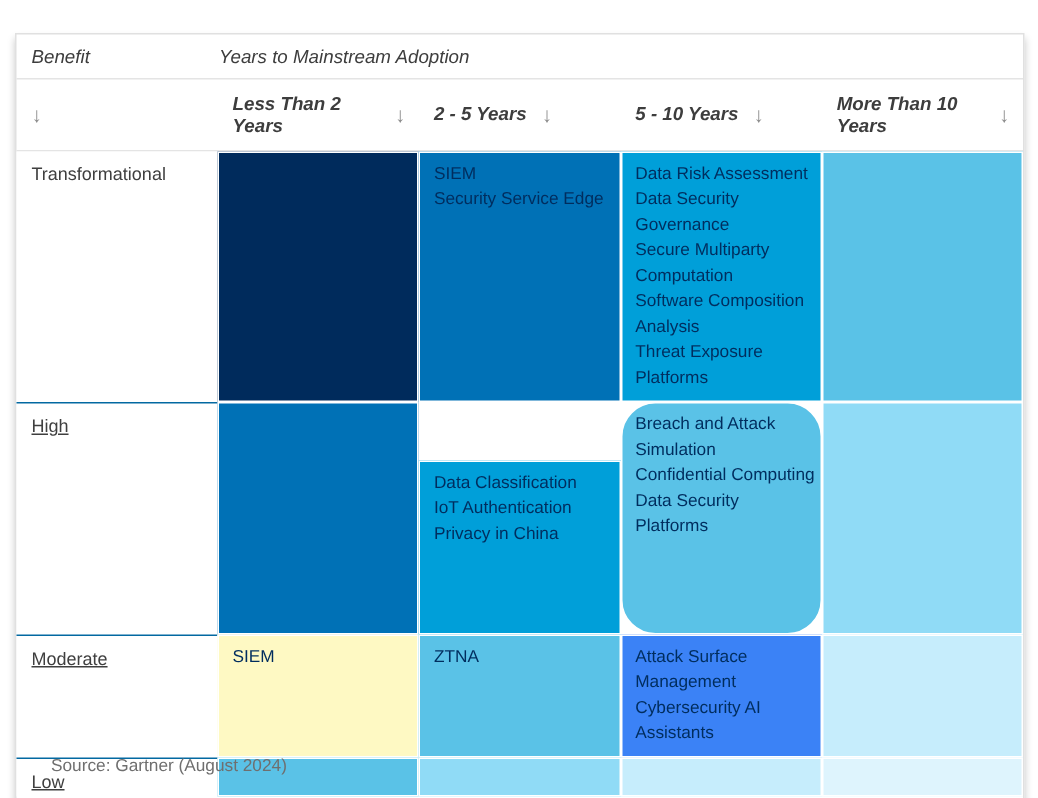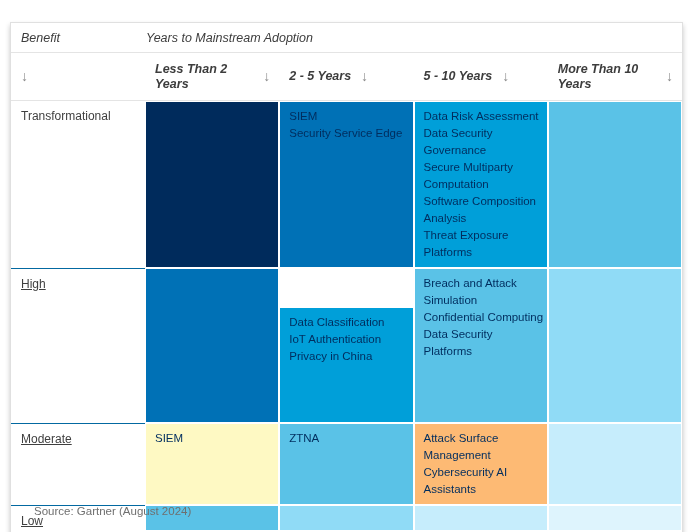--- a/index.html
+++ b/index.html
@@ -142,36 +142,36 @@
         <div class="cell" style="background: rgb(90, 194, 231); color: rgb(0, 45, 94);"></div>
       </div>
       <div class="trow row-1">
         <div class="label-cell">High</div>
         <div class="cell" style="background: rgb(0, 113, 182); color: rgb(0, 45, 94);"></div>
         <div class="cell" style="background: rgb(0, 159, 217); color: rgb(0, 45, 94); margin-top: 39px;">
           <div class="item">Data Classification</div>
           <div class="item">IoT Authentication</div>
           <div class="item">Privacy in China</div>
         </div>
-        <div class="cell" style="background: rgb(90, 194, 231); color: rgb(0, 45, 94);">
+        <div class="cell" style="background: rgb(90, 194, 231); color: rgb(0, 45, 94); border-radius: 23px;">
           <div class="item">Breach and Attack Simulation</div>
           <div class="item">Confidential Computing</div>
           <div class="item">Data Security Platforms</div>
         </div>
         <div class="cell" style="background: rgb(144, 219, 246); color: rgb(0, 45, 94);"></div>
       </div>
       <div class="trow row-2">
         <div class="label-cell">Moderate</div>
         <div class="cell" style="background: #fef9c3; color: rgb(0, 45, 94);">
           <div class="item">SIEM</div>
         </div>
         <div class="cell" style="background: rgb(90, 194, 231); color: rgb(0, 45, 94);">
           <div class="item">ZTNA</div>
         </div>
-        <div class="cell" style="background: #fdba74; color: rgb(0, 45, 94);">
+        <div class="cell" style="background: #3b82f6; color: rgb(0, 45, 94);">
           <div class="item">Attack Surface Management</div>
           <div class="item">Cybersecurity AI Assistants</div>
         </div>
         <div class="cell" style="background: rgb(198, 237, 252); color: rgb(0, 45, 94);"></div>
       </div>
       <div class="trow row-3">
         <div class="label-cell">Low</div>
         <div class="cell" style="background: rgb(90, 194, 231); color: rgb(0, 45, 94);"></div>
         <div class="cell" style="background: rgb(144, 219, 246); color: rgb(0, 45, 94);"></div>
         <div class="cell" style="background: rgb(198, 237, 252); color: rgb(0, 45, 94);"></div>

